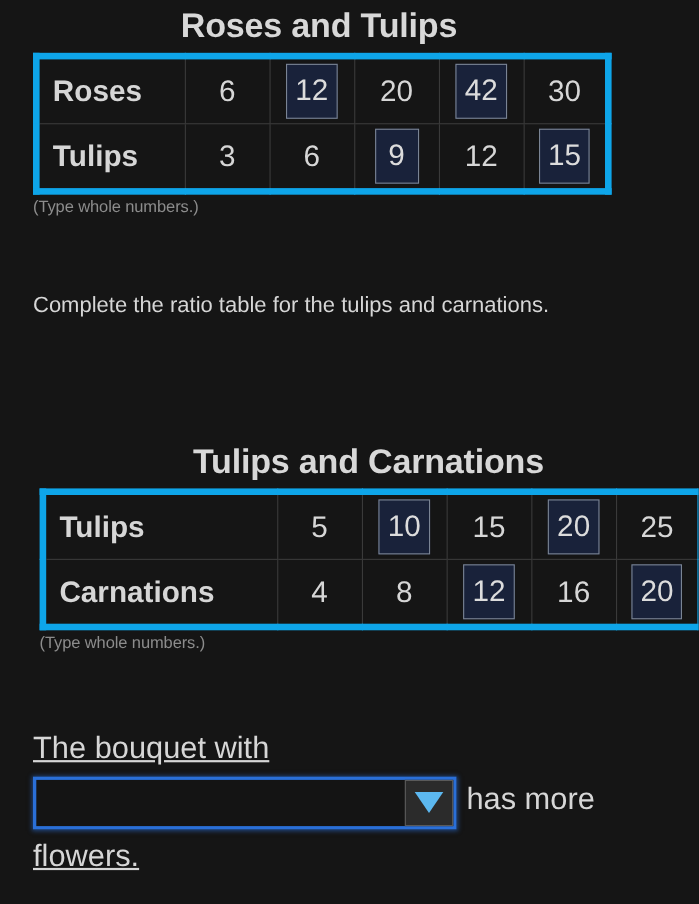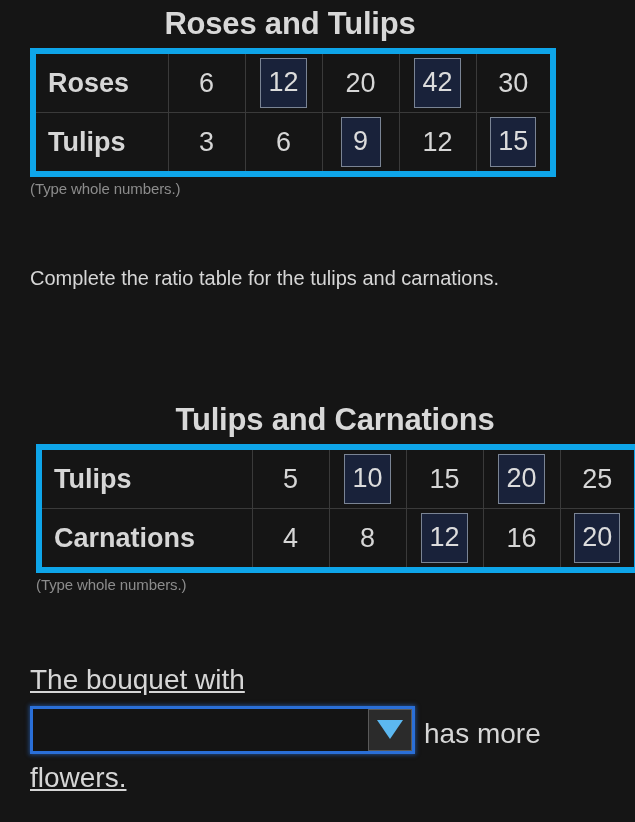--- a/index.html
+++ b/index.html
@@ -109,21 +109,21 @@
     left: 30px;
     top: 660px;
     width: 600px;
     font-size: 28px;
     line-height: 1.42;
     color: #d6d6d6;
   }
   .sentence-line { display: block; text-decoration: underline; }
   .inline-row {
     display: flex;
-    align-items: flex-end;
+    align-items: flex-start;
     margin: 6px 0 4px 0;
   }
 
   .select-wrap {
     position: relative;
     display: inline-flex;
     align-items: stretch;
     justify-content: flex-end;
     width: 385px;
     height: 48px;

